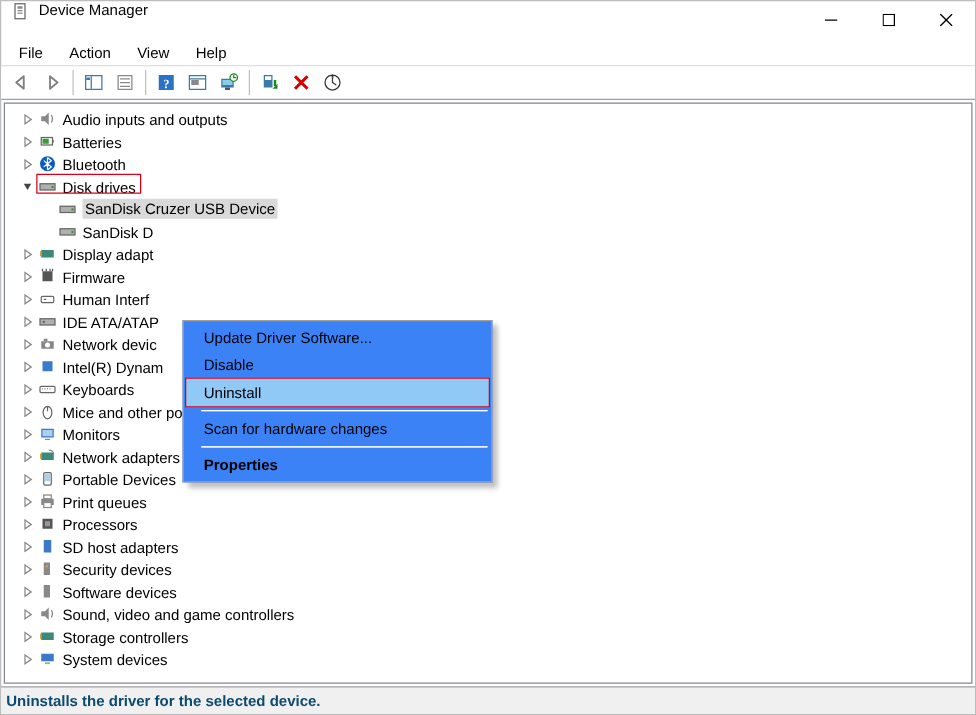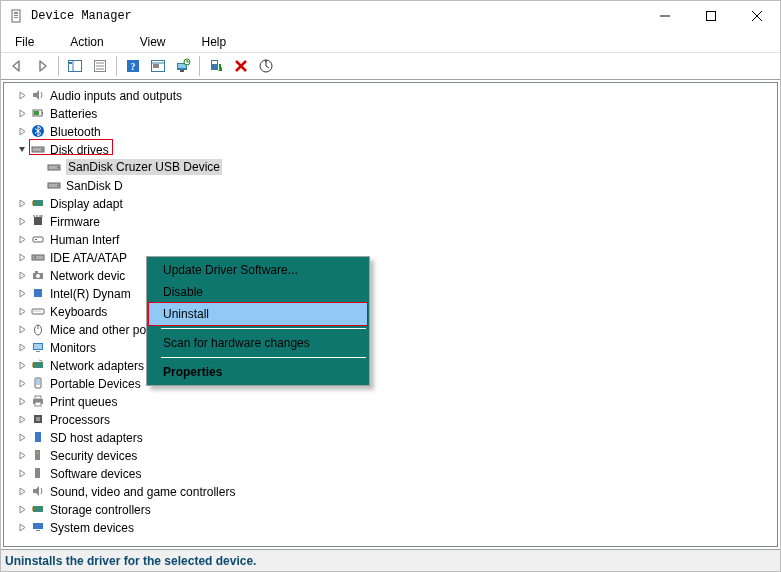--- a/index.html
+++ b/index.html
@@ -12,24 +12,22 @@
     height: 572px;
     overflow: hidden;
     border: 1px solid #bdbdbd;
     display: flex;
     flex-direction: column;
   }
   
   .titlebar {
     height: 30px;
     display: flex;
-    align-items: center;
     padding-left: 8px;
     color: #000;
-    font-family: Liberation Mono, monospace;
   }
   .titlebar .app-icon {
     width: 16px; height: 16px;
     margin-right: 6px;
     display: inline-flex; align-items:center; justify-content:center;
   }
   .titlebar .title { flex: 0 0 auto; }
   .titlebar .spacer { flex: 1; }
   .win-controls { display: flex; }
   .win-btn {
@@ -38,21 +36,21 @@
     font-size: 10px;
     font-family: sans-serif;
   }
   .win-btn svg { display:block; }
   
   .menubar {
     height: 21px;
     display: flex;
     align-items: center;
     padding-left: 6px;
-    gap: 20px;
+    gap: 5px;
   }
   .menubar .menu-item {
     padding: 2px 8px;
   }
   
   .toolbar {
     height: 28px;
     border-top: 1px solid #e0e0e0;
     border-bottom: 1px solid #a0a0a0;
     display: flex;
@@ -112,22 +110,22 @@
   .indent2 { padding-left: 42px; }
   .highlight-red { border: 1px solid #d9001b; }
   .selected-bg {
     background: #d9d9d9;
   }
   
   .context-menu {
     position: absolute;
     left: 145px;
     top: 176px;
-    width: 224px;
-    background: #0f766e;
+    width: 248px;
+    background: #3b82f6;
     border: 1px solid #a0a0a0;
     padding: 2px;
     box-shadow: 4px 4px 4px rgba(0,0,0,0.25);
     z-index: 50;
   }
   .cm-item {
     height: 22px;
     padding-left: 14px;
     display:flex;
     align-items:center;

